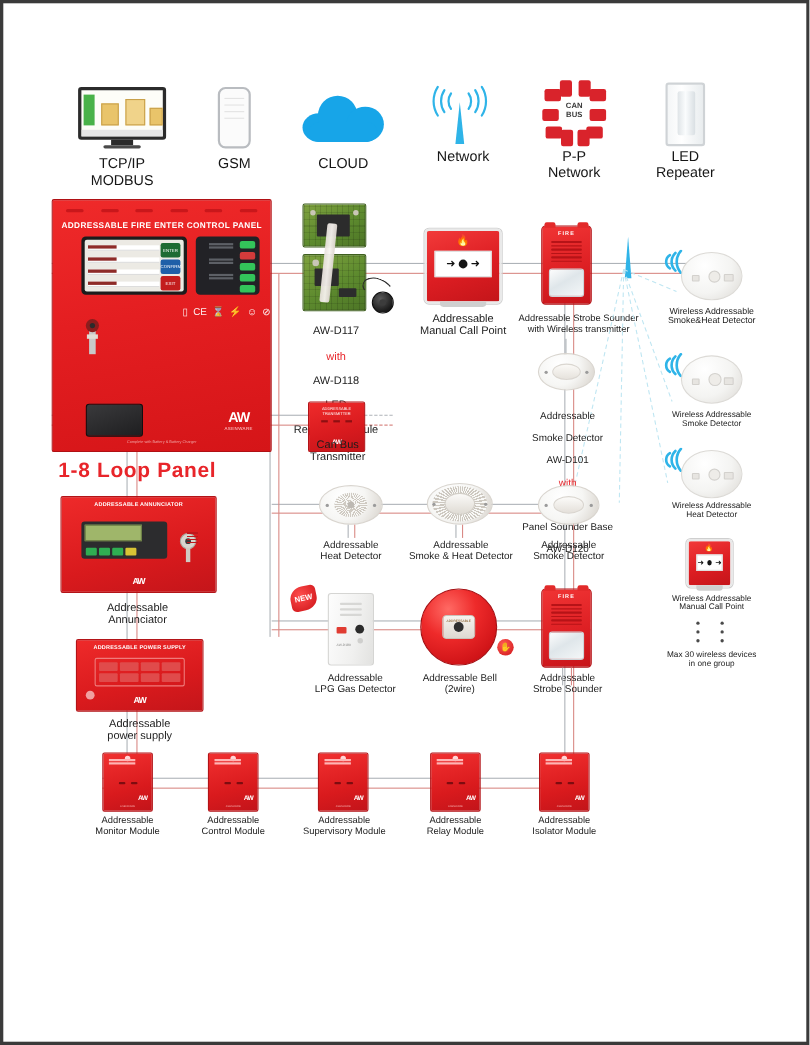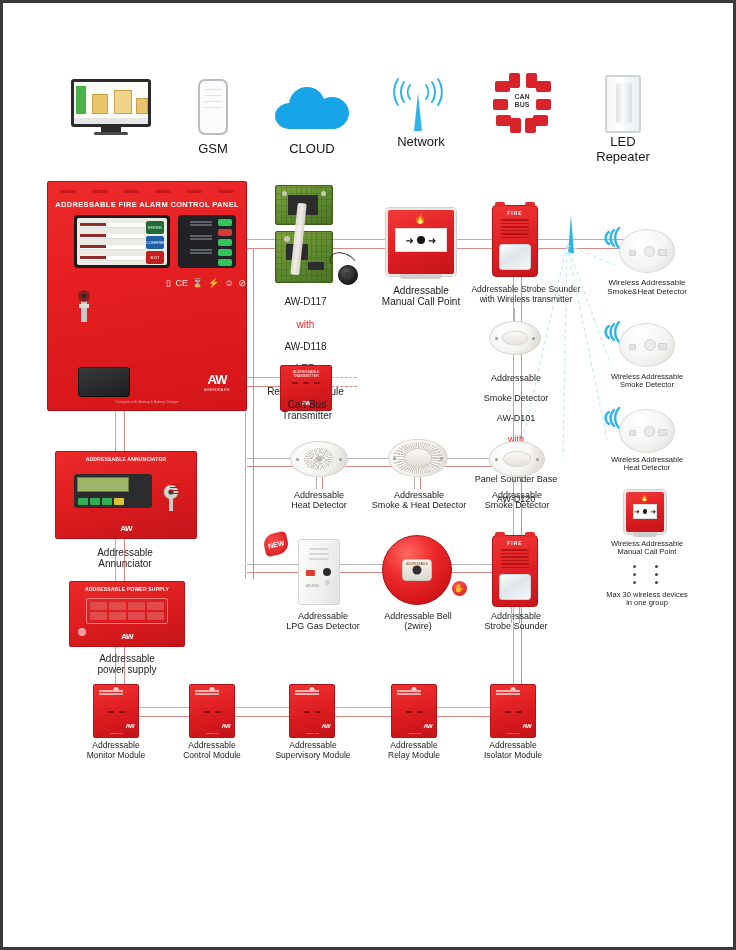--- a/index.html
+++ b/index.html
@@ -294,20 +294,22 @@
     <div class="mon-screen">
       <div class="mon-green"></div>
         <div class="mon-y1"></div>
         <div class="mon-y2"></div>
         <div class="mon-y3"></div>
       <div class="mon-bar"></div>
     </div>
     <div class="mon-stand"></div>
       <div class="mon-base"></div>
   </div>
+  <div class="toprow-label" style="left:48px; top:138px;">TCP/IP
+MODBUS</div>
 
   <div class="phone" style="left:195px; top:76px;">
     <div class="phone-line" style="margin-top:8px;"></div>
     <div class="phone-line"></div>
       <div class="phone-line"></div>
       <div class="phone-line"></div>
   </div>
   <div class="toprow-label" style="left:150px; top:138px;">GSM</div>
 
   <div class="cloud" style="left:272px; top:80px;">
@@ -340,20 +342,22 @@
     <div class="chip h" style="right:0; top:8px;"></div>
     <div class="chip h" style="left:0; top:26px;"></div>
     <div class="chip h" style="right:0; top:26px;"></div>
     <div class="chip h" style="left:3px; top:42px;"></div>
     <div class="chip h" style="right:3px; top:42px;"></div>
     <div class="chip" style="left:17px; bottom:0;"></div>
     <div class="chip" style="left:32px; bottom:0;"></div>
     <div class="pp-txt">CAN
 BUS</div>
   </div>
+  <div class="toprow-label" style="left:459px; top:131px;">P-P
+Network</div>
 
   <div class="ledrep" style="left:602px; top:72px;">
     <div class="inner"></div>
   </div>
   <div class="toprow-label" style="left:560px; top:131px;">LED
 Repeater</div>
 
   <div class="wire hline" style="left:44px; top:236px; width:620px; background:#aeb3b8;"></div>
   <div class="wire hline red" style="left:44px; top:245px; width:620px;"></div>
 
@@ -384,21 +388,21 @@
 
   <div class="facp" style="left:44px; top:178px; width:200px; height:230px;">
     <div class="facp-vents">
       <i></i>
         <i></i>
         <i></i>
         <i></i>
         <i></i>
         <i></i>
     </div>
-    <div class="facp-title">ADDRESSABLE FIRE ALARM CONTROL PANEL</div>
+    <div class="facp-title">ADDRESSABLE FIRE ENTER CONTROL PANEL</div>
 
     <div class="facp-lcdbox">
       <div class="facp-lcd">
         <div class="lcd-row" style="top:5px;">
             <i></i>
           </div>
         <div class="lcd-row" style="top:16px;">
             <i></i>
           </div>
         <div class="lcd-row" style="top:27px;">
@@ -454,20 +458,21 @@
     </div>
 
     <div class="facp-grill"></div>
     <div class="facp-logo">
       <div class="aw">AW</div>
       <div class="sub">ASENWARE</div>
     </div>
     <div class="facp-foot">Complete with Battery &amp; Battery Charger</div>
   </div>
 
+  <div class="loop-title" style="left:50px; top:415px;">1-8 Loop Panel</div>
 
   <div class="pcb" style="left:272px; top:182px; width:58px; height:40px;">
     <div class="ic" style="left:12px; top:9px; width:30px; height:20px;"></div>
     <div class="cap2" style="left:6px; top:5px; width:5px; height:5px;"></div>
     <div class="cap2" style="right:6px; top:5px; width:5px; height:5px;"></div>
   </div>
   <div class="pcb" style="left:272px; top:228px; width:58px; height:52px;">
     <div class="ic" style="left:10px; top:12px; width:22px; height:16px;"></div>
     <div class="ic" style="right:8px; top:30px; width:16px; height:8px;"></div>
     <div class="cap2" style="left:8px; top:4px; width:6px; height:6px;"></div>

